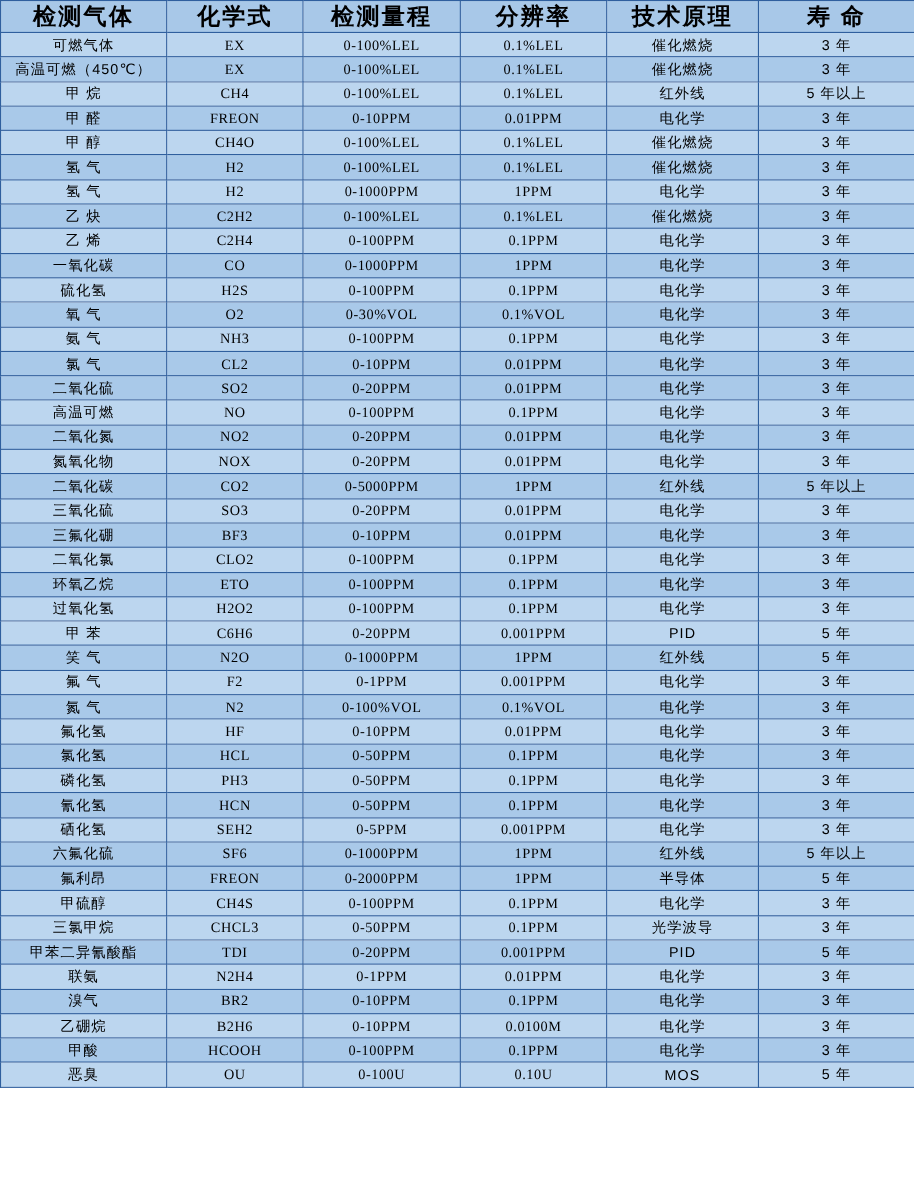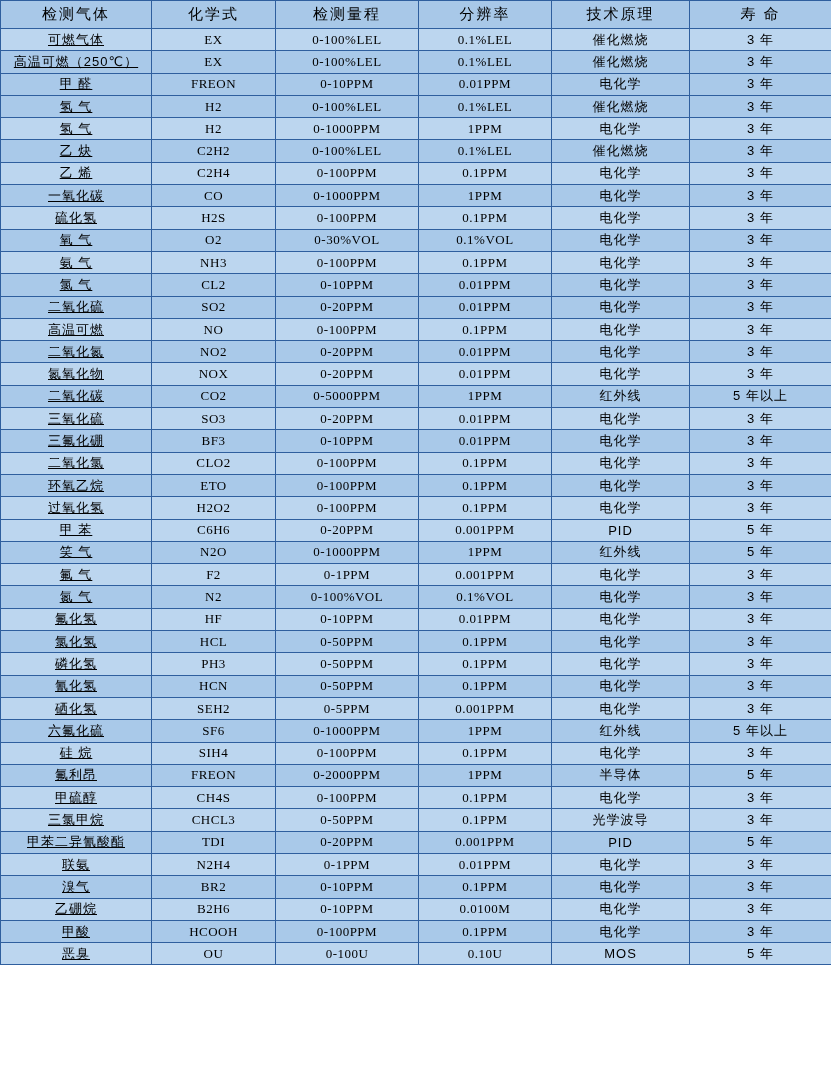--- a/index.html
+++ b/index.html
@@ -21,38 +21,37 @@
     text-align: center;
     vertical-align: middle;
     color: #000000;
     padding: 0;
     overflow: hidden;
     white-space: nowrap;
   }
   #gas-table thead th {
     background: #a8c8e8;
     height: 27px;
-    font-size: 15px;
-    font-weight: normal;
+    font-size: 21px;
+    font-weight: bold;
     letter-spacing: 2px;
   }
   #gas-table tbody td {
     height: 21.3px;
     font-size: 13px;
     font-weight: normal;
   }
   #gas-table tbody tr.odd td {
     background: #bcd6ef;
   }
   #gas-table tbody tr.even td {
     background: #a9c9e9;
   }
   #gas-table td.col-name {
     letter-spacing: 1px;
-    text-decoration: underline;
   }
   #gas-table td.col-formula,
   #gas-table td.col-range,
   #gas-table td.col-res {
     font-family: "Liberation Serif", "DejaVu Serif", serif;
     font-size: 13px;
     letter-spacing: 0.5px;
   }
   #gas-table td.col-principle,
   #gas-table td.col-life {
@@ -90,33 +89,49 @@
   <tbody id="table-body">
       <tr class="odd">
         <td class="col-name">可燃气体</td>
         <td class="col-formula">EX</td>
         <td class="col-range">0-100%LEL</td>
         <td class="col-res">0.1%LEL</td>
         <td class="col-principle">催化燃烧</td>
         <td class="col-life">3 年</td>
       </tr>
       <tr class="even">
-        <td class="col-name">高温可燃（250℃）</td>
+        <td class="col-name">高温可燃（450℃）</td>
         <td class="col-formula">EX</td>
         <td class="col-range">0-100%LEL</td>
         <td class="col-res">0.1%LEL</td>
         <td class="col-principle">催化燃烧</td>
         <td class="col-life">3 年</td>
+      </tr>
+      <tr class="odd">
+        <td class="col-name">甲 烷</td>
+        <td class="col-formula">CH4</td>
+        <td class="col-range">0-100%LEL</td>
+        <td class="col-res">0.1%LEL</td>
+        <td class="col-principle">红外线</td>
+        <td class="col-life">5 年以上</td>
       </tr>
       <tr class="even">
         <td class="col-name">甲 醛</td>
         <td class="col-formula">FREON</td>
         <td class="col-range">0-10PPM</td>
         <td class="col-res">0.01PPM</td>
         <td class="col-principle">电化学</td>
+        <td class="col-life">3 年</td>
+      </tr>
+      <tr class="odd">
+        <td class="col-name">甲 醇</td>
+        <td class="col-formula">CH4O</td>
+        <td class="col-range">0-100%LEL</td>
+        <td class="col-res">0.1%LEL</td>
+        <td class="col-principle">催化燃烧</td>
         <td class="col-life">3 年</td>
       </tr>
       <tr class="even">
         <td class="col-name">氢 气</td>
         <td class="col-formula">H2</td>
         <td class="col-range">0-100%LEL</td>
         <td class="col-res">0.1%LEL</td>
         <td class="col-principle">催化燃烧</td>
         <td class="col-life">3 年</td>
       </tr>
@@ -336,28 +351,20 @@
         <td class="col-principle">电化学</td>
         <td class="col-life">3 年</td>
       </tr>
       <tr class="even">
         <td class="col-name">六氟化硫</td>
         <td class="col-formula">SF6</td>
         <td class="col-range">0-1000PPM</td>
         <td class="col-res">1PPM</td>
         <td class="col-principle">红外线</td>
         <td class="col-life">5 年以上</td>
-      </tr>
-      <tr class="odd">
-        <td class="col-name">硅 烷</td>
-        <td class="col-formula">SIH4</td>
-        <td class="col-range">0-100PPM</td>
-        <td class="col-res">0.1PPM</td>
-        <td class="col-principle">电化学</td>
-        <td class="col-life">3 年</td>
       </tr>
       <tr class="even">
         <td class="col-name">氟利昂</td>
         <td class="col-formula">FREON</td>
         <td class="col-range">0-2000PPM</td>
         <td class="col-res">1PPM</td>
         <td class="col-principle">半导体</td>
         <td class="col-life">5 年</td>
       </tr>
       <tr class="odd">

